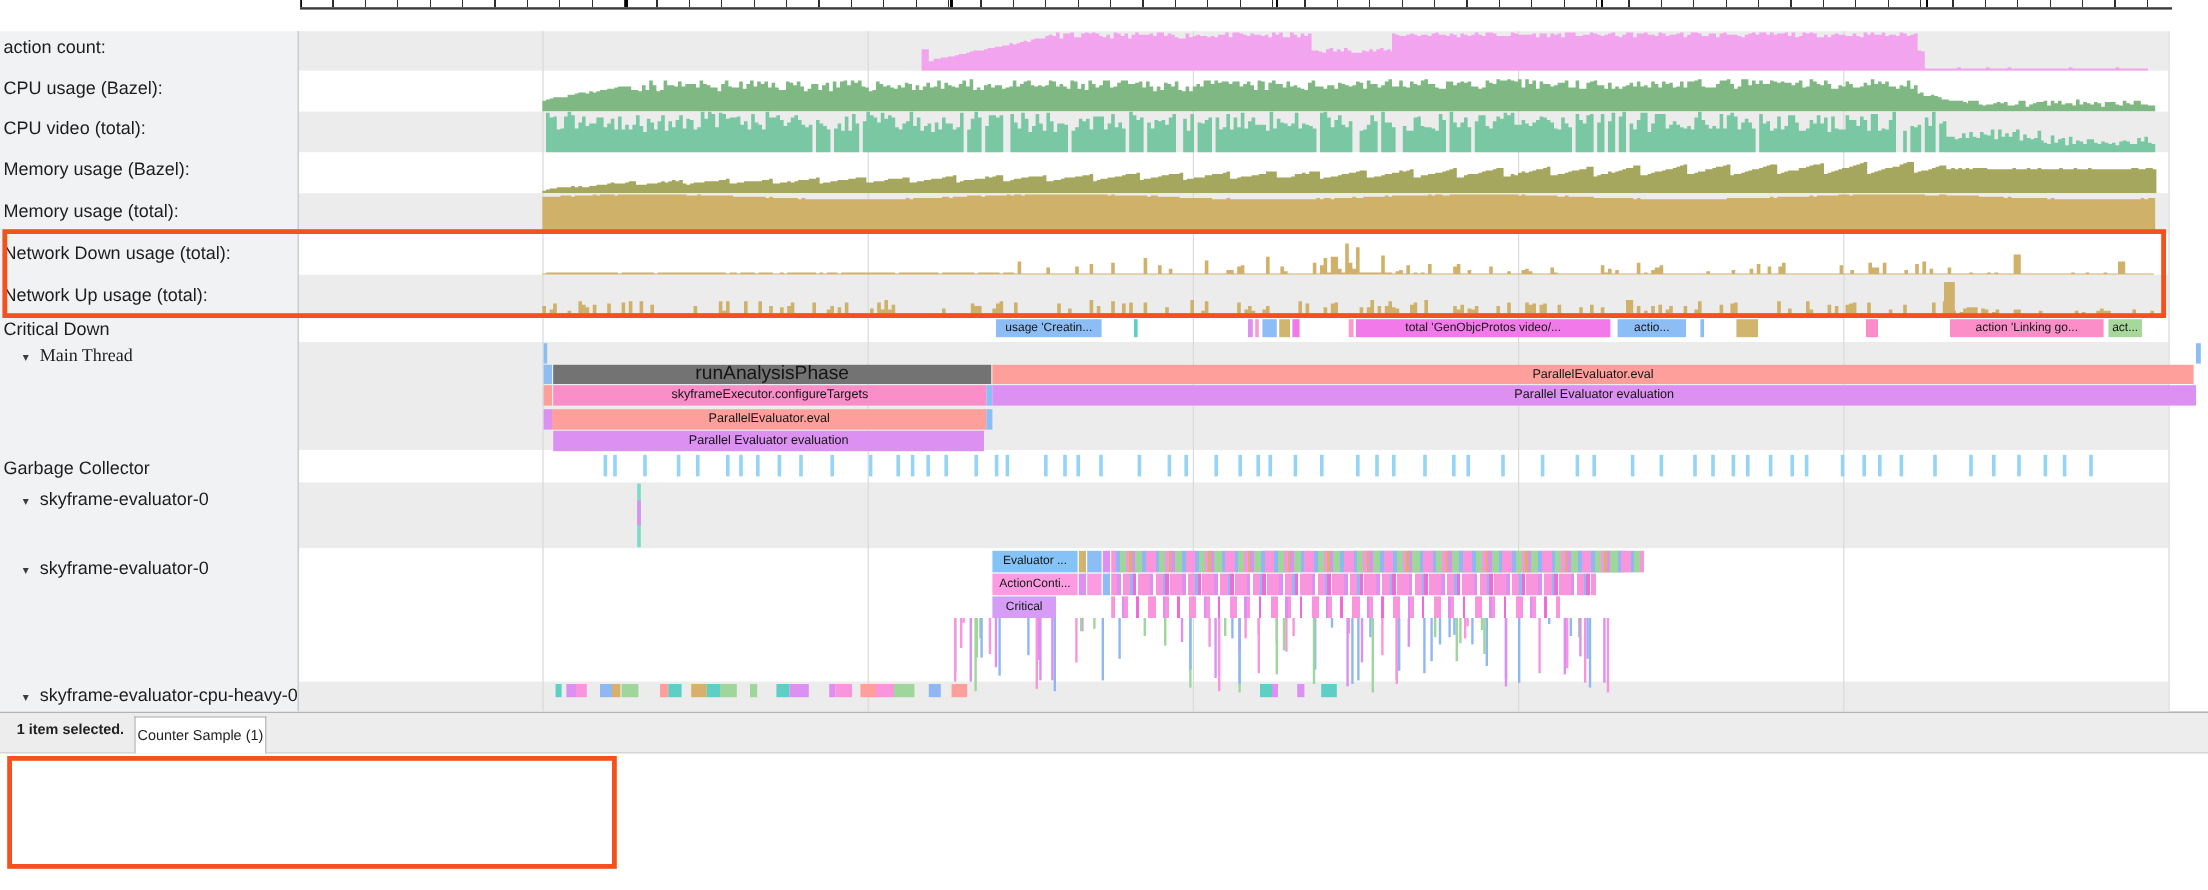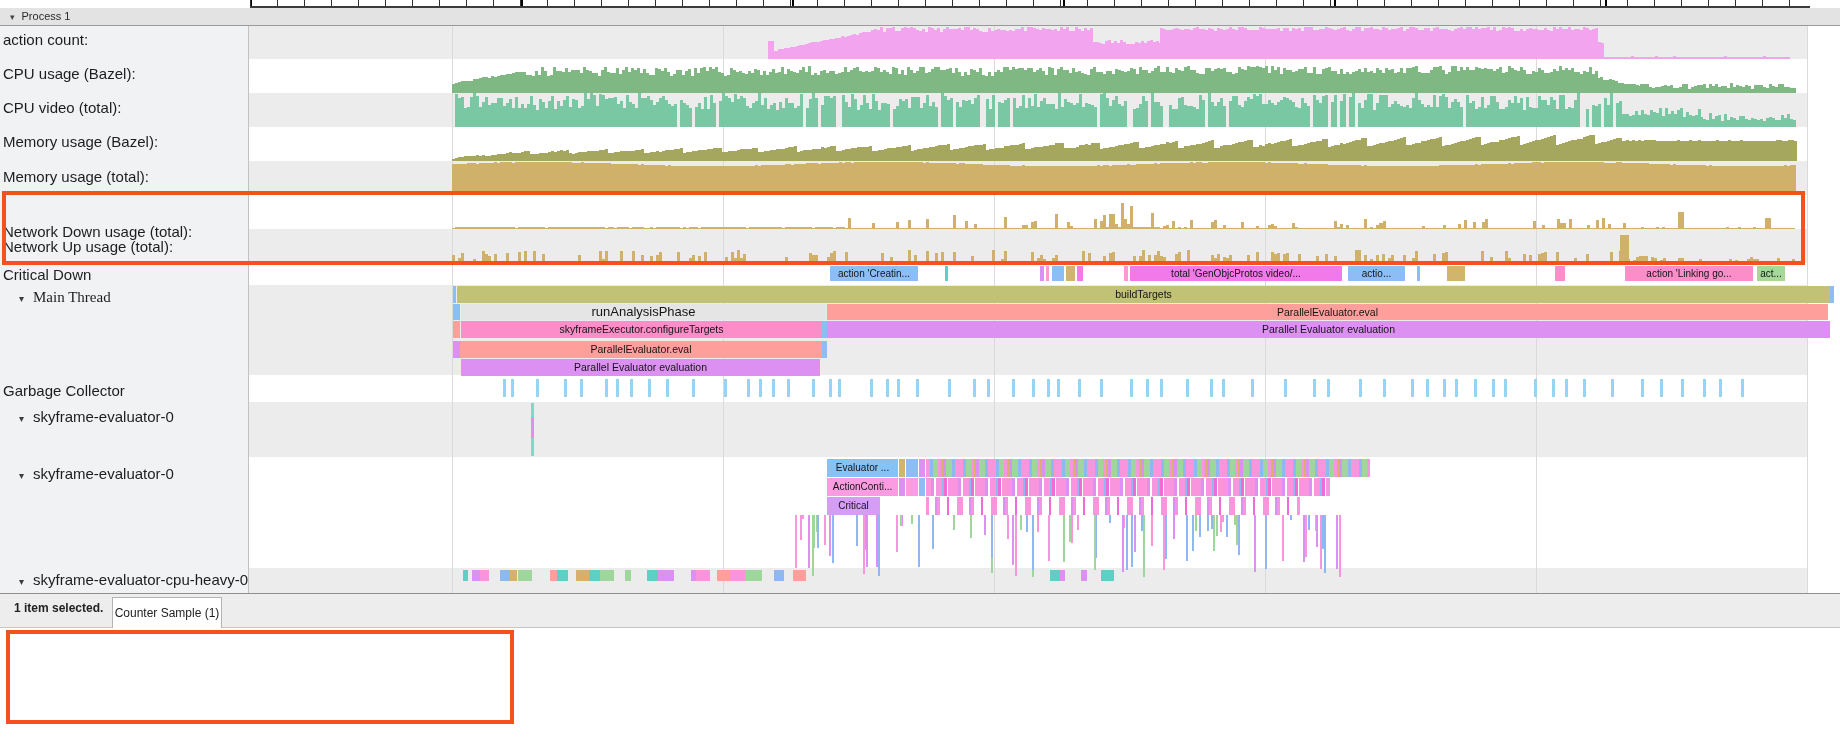--- a/index.html
+++ b/index.html
@@ -47,21 +47,20 @@
   #tab-counter{position:absolute;left:112px;top:597px;width:108px;height:30px;background:#fff;
     border:1px solid #b4b4b4;border-bottom:none;font-size:12px;color:#222;text-align:center;
     line-height:30px;z-index:6;}
   #table-area{position:absolute;left:0;top:628px;width:1840px;height:114px;background:#fff;}
 </style>
 </head>
 <body>
 
 <div id="app">
   <div id="ruler"></div>
-  <div id="proc-header"><span class="tri">▾</span><span>Process 1</span></div>
   <div id="rows">
       <div class="row-bg" style="top: 26px; height: 33px; background: rgb(236, 236, 236);"></div>
       <div class="row-bg" style="top: 59px; height: 34px; background: rgb(255, 255, 255);"></div>
       <div class="row-bg" style="top: 93px; height: 34px; background: rgb(236, 236, 236);"></div>
       <div class="row-bg" style="top: 127px; height: 34px; background: rgb(255, 255, 255);"></div>
       <div class="row-bg" style="top: 161px; height: 34px; background: rgb(236, 236, 236);"></div>
       <div class="row-bg" style="top: 195px; height: 34px; background: rgb(255, 255, 255);"></div>
       <div class="row-bg" style="top: 229px; height: 34px; background: rgb(236, 236, 236);"></div>
       <div class="row-bg" style="top: 263px; height: 22px; background: rgb(255, 255, 255);"></div>
       <div class="row-bg" style="top: 285px; height: 90px; background: rgb(236, 236, 236);"></div>
@@ -84,21 +83,21 @@
   </div>
   <div id="hl-layer">
       <div class="hl" style="left: 2px; top: 191px; width: 1795px; height: 66px; border-color: rgb(245, 81, 29);"></div>
       <div class="hl" style="left: 6px; top: 630px; width: 500px; height: 86px; border-color: rgb(245, 81, 29);"></div>
     </div>
 <div class="track-label" style="top: 31px;"><span>action count:</span></div>
     <div class="track-label" style="top: 65px;"><span>CPU usage (Bazel):</span></div>
     <div class="track-label" style="top: 99px;"><span>CPU video (total):</span></div>
     <div class="track-label" style="top: 133px;"><span>Memory usage (Bazel):</span></div>
     <div class="track-label" style="top: 168px;"><span>Memory usage (total):</span></div>
-    <div class="track-label" style="top: 203px; margin-top: 20px;"><span>Network Down usage (total):</span></div>
+    <div class="track-label" style="top: 203px;"><span>Network Down usage (total):</span></div>
     <div class="track-label" style="top: 238px;"><span>Network Up usage (total):</span></div>
     <div class="track-label" style="top: 266px;"><span>Critical Down</span></div>
     <div class="track-label indent" style="top: 289px; font-family: Liberation Serif, serif;"><span class="tri">▾</span><span>Main Thread</span></div>
     <div class="track-label" style="top: 382px;"><span>Garbage Collector</span></div>
     <div class="track-label indent" style="top: 408px;"><span class="tri">▾</span><span>skyframe-evaluator-0</span></div>
     <div class="track-label indent" style="top: 465px;"><span class="tri">▾</span><span>skyframe-evaluator-0</span></div>
     <div class="track-label indent" style="top: 571px;"><span class="tri">▾</span><span>skyframe-evaluator-cpu-heavy-0</span></div>
     <div class="gridline" style="left: 452px;"></div>
     <div class="gridline" style="left: 723px;"></div>
     <div class="gridline" style="left: 994px;"></div>
@@ -119,40 +118,39 @@
     </svg>
     <svg width="1559" height="34" class="chart" style="left: 248px; top: 161px;">
       <path d="M204 3h3V34h-3ZM207 3h3V34h-3ZM210 3h3V34h-3ZM213 3h3V34h-3ZM216 3h3V34h-3ZM219 2h3V34h-3ZM222 2h3V34h-3ZM225 2h3V34h-3ZM228 3h3V34h-3ZM231 2h3V34h-3ZM234 2h3V34h-3ZM237 2h3V34h-3ZM240 2h3V34h-3ZM243 2h3V34h-3ZM246 1h3V34h-3ZM249 2h3V34h-3ZM252 1h3V34h-3ZM255 1h3V34h-3ZM258 1h3V34h-3ZM261 1h3V34h-3ZM264 2h3V34h-3ZM267 1h3V34h-3ZM270 1h3V34h-3ZM273 1h3V34h-3ZM276 1h3V34h-3ZM279 1h3V34h-3ZM282 1h3V34h-3ZM285 1h3V34h-3ZM288 1h3V34h-3ZM291 1h3V34h-3ZM294 1h3V34h-3ZM297 1h3V34h-3ZM300 1h3V34h-3ZM303 1h3V34h-3ZM306 1h3V34h-3ZM309 1h3V34h-3ZM312 1h3V34h-3ZM315 1h3V34h-3ZM318 1h3V34h-3ZM321 1h3V34h-3ZM324 2h3V34h-3ZM327 2h3V34h-3ZM330 2h3V34h-3ZM333 1h3V34h-3ZM336 2h3V34h-3ZM339 2h3V34h-3ZM342 2h3V34h-3ZM345 2h3V34h-3ZM348 2h3V34h-3ZM351 2h3V34h-3ZM354 2h3V34h-3ZM357 2h3V34h-3ZM360 2h3V34h-3ZM363 3h3V34h-3ZM366 3h3V34h-3ZM369 3h3V34h-3ZM372 3h3V34h-3ZM375 3h3V34h-3ZM378 3h3V34h-3ZM381 3h3V34h-3ZM384 3h3V34h-3ZM387 3h3V34h-3ZM390 4h3V34h-3ZM393 3h3V34h-3ZM396 4h3V34h-3ZM399 4h3V34h-3ZM402 4h3V34h-3ZM405 4h3V34h-3ZM408 4h3V34h-3ZM411 4h3V34h-3ZM414 4h3V34h-3ZM417 5h3V34h-3ZM420 4h3V34h-3ZM423 5h3V34h-3ZM426 5h3V34h-3ZM429 5h3V34h-3ZM432 5h3V34h-3ZM435 5h3V34h-3ZM438 5h3V34h-3ZM441 5h3V34h-3ZM444 5h3V34h-3ZM447 5h3V34h-3ZM450 5h3V34h-3ZM453 5h3V34h-3ZM456 5h3V34h-3ZM459 5h3V34h-3ZM462 5h3V34h-3ZM465 5h3V34h-3ZM468 5h3V34h-3ZM471 5h3V34h-3ZM474 5h3V34h-3ZM477 5h3V34h-3ZM480 5h3V34h-3ZM483 5h3V34h-3ZM486 5h3V34h-3ZM489 5h3V34h-3ZM492 5h3V34h-3ZM495 5h3V34h-3ZM498 5h3V34h-3ZM501 5h3V34h-3ZM504 5h3V34h-3ZM507 4h3V34h-3ZM510 5h3V34h-3ZM513 4h3V34h-3ZM516 4h3V34h-3ZM519 4h3V34h-3ZM522 4h3V34h-3ZM525 4h3V34h-3ZM528 4h3V34h-3ZM531 4h3V34h-3ZM534 4h3V34h-3ZM537 3h3V34h-3ZM540 3h3V34h-3ZM543 4h3V34h-3ZM546 3h3V34h-3ZM549 3h3V34h-3ZM552 3h3V34h-3ZM555 3h3V34h-3ZM558 2h3V34h-3ZM561 2h3V34h-3ZM564 2h3V34h-3ZM567 2h3V34h-3ZM570 3h3V34h-3ZM573 2h3V34h-3ZM576 2h3V34h-3ZM579 2h3V34h-3ZM582 2h3V34h-3ZM585 2h3V34h-3ZM588 2h3V34h-3ZM591 1h3V34h-3ZM594 2h3V34h-3ZM597 1h3V34h-3ZM600 1h3V34h-3ZM603 2h3V34h-3ZM606 1h3V34h-3ZM609 1h3V34h-3ZM612 1h3V34h-3ZM615 1h3V34h-3ZM618 1h3V34h-3ZM621 1h3V34h-3ZM624 1h3V34h-3ZM627 1h3V34h-3ZM630 1h3V34h-3ZM633 1h3V34h-3ZM636 1h3V34h-3ZM639 1h3V34h-3ZM642 1h3V34h-3ZM645 1h3V34h-3ZM648 1h3V34h-3ZM651 1h3V34h-3ZM654 1h3V34h-3ZM657 1h3V34h-3ZM660 1h3V34h-3ZM663 1h3V34h-3ZM666 1h3V34h-3ZM669 1h3V34h-3ZM672 1h3V34h-3ZM675 2h3V34h-3ZM678 1h3V34h-3ZM681 2h3V34h-3ZM684 2h3V34h-3ZM687 2h3V34h-3ZM690 2h3V34h-3ZM693 2h3V34h-3ZM696 2h3V34h-3ZM699 2h3V34h-3ZM702 2h3V34h-3ZM705 2h3V34h-3ZM708 3h3V34h-3ZM711 2h3V34h-3ZM714 2h3V34h-3ZM717 3h3V34h-3ZM720 3h3V34h-3ZM723 3h3V34h-3ZM726 3h3V34h-3ZM729 3h3V34h-3ZM732 3h3V34h-3ZM735 4h3V34h-3ZM738 4h3V34h-3ZM741 4h3V34h-3ZM744 4h3V34h-3ZM747 4h3V34h-3ZM750 4h3V34h-3ZM753 4h3V34h-3ZM756 4h3V34h-3ZM759 4h3V34h-3ZM762 5h3V34h-3ZM765 5h3V34h-3ZM768 5h3V34h-3ZM771 5h3V34h-3ZM774 4h3V34h-3ZM777 5h3V34h-3ZM780 5h3V34h-3ZM783 5h3V34h-3ZM786 5h3V34h-3ZM789 5h3V34h-3ZM792 5h3V34h-3ZM795 5h3V34h-3ZM798 5h3V34h-3ZM801 5h3V34h-3ZM804 5h3V34h-3ZM807 5h3V34h-3ZM810 5h3V34h-3ZM813 5h3V34h-3ZM816 5h3V34h-3ZM819 5h3V34h-3ZM822 5h3V34h-3ZM825 5h3V34h-3ZM828 5h3V34h-3ZM831 5h3V34h-3ZM834 5h3V34h-3ZM837 5h3V34h-3ZM840 5h3V34h-3ZM843 5h3V34h-3ZM846 5h3V34h-3ZM849 4h3V34h-3ZM852 5h3V34h-3ZM855 4h3V34h-3ZM858 4h3V34h-3ZM861 5h3V34h-3ZM864 4h3V34h-3ZM867 4h3V34h-3ZM870 4h3V34h-3ZM873 4h3V34h-3ZM876 4h3V34h-3ZM879 3h3V34h-3ZM882 4h3V34h-3ZM885 4h3V34h-3ZM888 3h3V34h-3ZM891 3h3V34h-3ZM894 3h3V34h-3ZM897 3h3V34h-3ZM900 3h3V34h-3ZM903 3h3V34h-3ZM906 2h3V34h-3ZM909 3h3V34h-3ZM912 2h3V34h-3ZM915 2h3V34h-3ZM918 2h3V34h-3ZM921 2h3V34h-3ZM924 2h3V34h-3ZM927 2h3V34h-3ZM930 2h3V34h-3ZM933 2h3V34h-3ZM936 2h3V34h-3ZM939 2h3V34h-3ZM942 1h3V34h-3ZM945 2h3V34h-3ZM948 1h3V34h-3ZM951 1h3V34h-3ZM954 2h3V34h-3ZM957 2h3V34h-3ZM960 1h3V34h-3ZM963 1h3V34h-3ZM966 1h3V34h-3ZM969 1h3V34h-3ZM972 1h3V34h-3ZM975 1h3V34h-3ZM978 1h3V34h-3ZM981 1h3V34h-3ZM984 1h3V34h-3ZM987 1h3V34h-3ZM990 1h3V34h-3ZM993 1h3V34h-3ZM996 1h3V34h-3ZM999 1h3V34h-3ZM1002 1h3V34h-3ZM1005 1h3V34h-3ZM1008 1h3V34h-3ZM1011 1h3V34h-3ZM1014 1h3V34h-3ZM1017 2h3V34h-3ZM1020 1h3V34h-3ZM1023 2h3V34h-3ZM1026 2h3V34h-3ZM1029 2h3V34h-3ZM1032 2h3V34h-3ZM1035 2h3V34h-3ZM1038 2h3V34h-3ZM1041 2h3V34h-3ZM1044 2h3V34h-3ZM1047 2h3V34h-3ZM1050 3h3V34h-3ZM1053 3h3V34h-3ZM1056 2h3V34h-3ZM1059 3h3V34h-3ZM1062 3h3V34h-3ZM1065 3h3V34h-3ZM1068 3h3V34h-3ZM1071 3h3V34h-3ZM1074 3h3V34h-3ZM1077 3h3V34h-3ZM1080 4h3V34h-3ZM1083 4h3V34h-3ZM1086 4h3V34h-3ZM1089 4h3V34h-3ZM1092 4h3V34h-3ZM1095 4h3V34h-3ZM1098 4h3V34h-3ZM1101 4h3V34h-3ZM1104 4h3V34h-3ZM1107 4h3V34h-3ZM1110 4h3V34h-3ZM1113 5h3V34h-3ZM1116 4h3V34h-3ZM1119 5h3V34h-3ZM1122 5h3V34h-3ZM1125 5h3V34h-3ZM1128 5h3V34h-3ZM1131 5h3V34h-3ZM1134 5h3V34h-3ZM1137 5h3V34h-3ZM1140 5h3V34h-3ZM1143 5h3V34h-3ZM1146 5h3V34h-3ZM1149 5h3V34h-3ZM1152 5h3V34h-3ZM1155 5h3V34h-3ZM1158 5h3V34h-3ZM1161 5h3V34h-3ZM1164 5h3V34h-3ZM1167 5h3V34h-3ZM1170 5h3V34h-3ZM1173 5h3V34h-3ZM1176 5h3V34h-3ZM1179 5h3V34h-3ZM1182 5h3V34h-3ZM1185 5h3V34h-3ZM1188 5h3V34h-3ZM1191 4h3V34h-3ZM1194 4h3V34h-3ZM1197 4h3V34h-3ZM1200 4h3V34h-3ZM1203 4h3V34h-3ZM1206 4h3V34h-3ZM1209 4h3V34h-3ZM1212 4h3V34h-3ZM1215 4h3V34h-3ZM1218 4h3V34h-3ZM1221 4h3V34h-3ZM1224 4h3V34h-3ZM1227 3h3V34h-3ZM1230 4h3V34h-3ZM1233 3h3V34h-3ZM1236 3h3V34h-3ZM1239 3h3V34h-3ZM1242 3h3V34h-3ZM1245 3h3V34h-3ZM1248 3h3V34h-3ZM1251 3h3V34h-3ZM1254 3h3V34h-3ZM1257 3h3V34h-3ZM1260 2h3V34h-3ZM1263 3h3V34h-3ZM1266 2h3V34h-3ZM1269 2h3V34h-3ZM1272 2h3V34h-3ZM1275 2h3V34h-3ZM1278 2h3V34h-3ZM1281 2h3V34h-3ZM1284 1h3V34h-3ZM1287 1h3V34h-3ZM1290 1h3V34h-3ZM1293 2h3V34h-3ZM1296 1h3V34h-3ZM1299 1h3V34h-3ZM1302 1h3V34h-3ZM1305 1h3V34h-3ZM1308 1h3V34h-3ZM1311 1h3V34h-3ZM1314 1h3V34h-3ZM1317 1h3V34h-3ZM1320 1h3V34h-3ZM1323 1h3V34h-3ZM1326 1h3V34h-3ZM1329 1h3V34h-3ZM1332 1h3V34h-3ZM1335 1h3V34h-3ZM1338 1h3V34h-3ZM1341 1h3V34h-3ZM1344 1h3V34h-3ZM1347 1h3V34h-3ZM1350 1h3V34h-3ZM1353 1h3V34h-3ZM1356 2h3V34h-3ZM1359 2h3V34h-3ZM1362 2h3V34h-3ZM1365 2h3V34h-3ZM1368 1h3V34h-3ZM1371 1h3V34h-3ZM1374 2h3V34h-3ZM1377 2h3V34h-3ZM1380 2h3V34h-3ZM1383 2h3V34h-3ZM1386 2h3V34h-3ZM1389 2h3V34h-3ZM1392 2h3V34h-3ZM1395 2h3V34h-3ZM1398 2h3V34h-3ZM1401 3h3V34h-3ZM1404 3h3V34h-3ZM1407 3h3V34h-3ZM1410 3h3V34h-3ZM1413 3h3V34h-3ZM1416 3h3V34h-3ZM1419 3h3V34h-3ZM1422 4h3V34h-3ZM1425 3h3V34h-3ZM1428 4h3V34h-3ZM1431 4h3V34h-3ZM1434 4h3V34h-3ZM1437 4h3V34h-3ZM1440 4h3V34h-3ZM1443 4h3V34h-3ZM1446 4h3V34h-3ZM1449 4h3V34h-3ZM1452 4h3V34h-3ZM1455 4h3V34h-3ZM1458 5h3V34h-3ZM1461 4h3V34h-3ZM1464 5h3V34h-3ZM1467 5h3V34h-3ZM1470 5h3V34h-3ZM1473 5h3V34h-3ZM1476 5h3V34h-3ZM1479 5h3V34h-3ZM1482 5h3V34h-3ZM1485 5h3V34h-3ZM1488 5h3V34h-3ZM1491 5h3V34h-3ZM1494 5h3V34h-3ZM1497 5h3V34h-3ZM1500 5h3V34h-3ZM1503 5h3V34h-3ZM1506 5h3V34h-3ZM1509 5h3V34h-3ZM1512 5h3V34h-3ZM1515 5h3V34h-3ZM1518 5h3V34h-3ZM1521 5h3V34h-3ZM1524 5h3V34h-3ZM1527 5h3V34h-3ZM1530 5h3V34h-3ZM1533 5h3V34h-3ZM1536 4h3V34h-3ZM1539 5h3V34h-3ZM1542 4h3V34h-3ZM1545 4h3V34h-3Z" fill="#cfb169"></path>
     </svg>
     <svg width="1559" height="34" class="chart" style="left: 248px; top: 195px;">
       <path d="M204 33h3V34h-3ZM207 32h3V34h-3ZM210 32h3V34h-3ZM213 32h3V34h-3ZM216 32h3V34h-3ZM219 32h3V34h-3ZM222 32h3V34h-3ZM225 32h3V34h-3ZM228 32h3V34h-3ZM231 32h3V34h-3ZM234 32h3V34h-3ZM237 32h3V34h-3ZM240 32h3V34h-3ZM243 32h3V34h-3ZM246 32h3V34h-3ZM249 32h3V34h-3ZM252 32h3V34h-3ZM255 32h3V34h-3ZM258 32h3V34h-3ZM261 32h3V34h-3ZM264 32h3V34h-3ZM267 33h3V34h-3ZM270 32h3V34h-3ZM273 32h3V34h-3ZM276 32h3V34h-3ZM279 32h3V34h-3ZM282 32h3V34h-3ZM285 32h3V34h-3ZM288 32h3V34h-3ZM291 32h3V34h-3ZM294 32h3V34h-3ZM297 33h3V34h-3ZM300 32h3V34h-3ZM303 32h3V34h-3ZM306 32h3V34h-3ZM309 32h3V34h-3ZM312 32h3V34h-3ZM315 32h3V34h-3ZM318 32h3V34h-3ZM321 32h3V34h-3ZM324 32h3V34h-3ZM327 32h3V34h-3ZM330 32h3V34h-3ZM333 32h3V34h-3ZM336 32h3V34h-3ZM339 32h3V34h-3ZM342 32h3V34h-3ZM345 32h3V34h-3ZM348 32h3V34h-3ZM351 32h3V34h-3ZM354 32h3V34h-3ZM357 33h3V34h-3ZM360 32h3V34h-3ZM363 32h3V34h-3ZM366 33h3V34h-3ZM369 32h3V34h-3ZM372 32h3V34h-3ZM375 32h3V34h-3ZM378 32h3V34h-3ZM381 33h3V34h-3ZM384 32h3V34h-3ZM387 32h3V34h-3ZM390 32h3V34h-3ZM393 32h3V34h-3ZM396 33h3V34h-3ZM399 33h3V34h-3ZM402 32h3V34h-3ZM405 33h3V34h-3ZM408 32h3V34h-3ZM411 32h3V34h-3ZM414 32h3V34h-3ZM417 32h3V34h-3ZM420 32h3V34h-3ZM423 32h3V34h-3ZM426 32h3V34h-3ZM429 32h3V34h-3ZM432 33h3V34h-3ZM435 32h3V34h-3ZM438 33h3V34h-3ZM441 32h3V34h-3ZM444 32h3V34h-3ZM447 32h3V34h-3ZM450 33h3V34h-3ZM453 32h3V34h-3ZM456 32h3V34h-3ZM459 32h3V34h-3ZM462 32h3V34h-3ZM465 32h3V34h-3ZM468 32h3V34h-3ZM471 32h3V34h-3ZM474 32h3V34h-3ZM477 32h3V34h-3ZM480 32h3V34h-3ZM483 32h3V34h-3ZM486 32h3V34h-3ZM489 32h3V34h-3ZM492 32h3V34h-3ZM495 32h3V34h-3ZM498 33h3V34h-3ZM501 32h3V34h-3ZM504 32h3V34h-3ZM507 32h3V34h-3ZM510 32h3V34h-3ZM513 32h3V34h-3ZM516 32h3V34h-3ZM519 32h3V34h-3ZM522 32h3V34h-3ZM525 32h3V34h-3ZM528 32h3V34h-3ZM531 32h3V34h-3ZM534 33h3V34h-3ZM537 32h3V34h-3ZM540 32h3V34h-3ZM543 32h3V34h-3ZM546 32h3V34h-3ZM549 32h3V34h-3ZM552 32h3V34h-3ZM555 32h3V34h-3ZM558 32h3V34h-3ZM561 32h3V34h-3ZM564 33h3V34h-3ZM567 32h3V34h-3ZM570 32h3V34h-3ZM573 32h3V34h-3ZM576 32h3V34h-3ZM579 32h3V34h-3ZM582 32h3V34h-3ZM585 33h3V34h-3ZM588 32h3V34h-3ZM591 32h3V34h-3ZM594 32h3V34h-3ZM597 33h3V34h-3ZM600 23h3V34h-3ZM603 33h3V34h-3ZM606 33h3V34h-3ZM609 33h3V34h-3ZM612 33h3V34h-3ZM615 33h3V34h-3ZM618 33h3V34h-3ZM621 33h3V34h-3ZM624 28h3V34h-3ZM627 33h3V34h-3ZM630 33h3V34h-3ZM633 33h3V34h-3ZM636 33h3V34h-3ZM639 33h3V34h-3ZM642 33h3V34h-3ZM645 33h3V34h-3ZM648 27h3V34h-3ZM651 33h3V34h-3ZM654 33h3V34h-3ZM657 33h3V34h-3ZM660 25h3V34h-3ZM663 33h3V34h-3ZM666 33h3V34h-3ZM669 33h3V34h-3ZM672 33h3V34h-3ZM675 33h3V34h-3ZM678 24h3V34h-3ZM681 33h3V34h-3ZM684 33h3V34h-3ZM687 33h3V34h-3ZM690 33h3V34h-3ZM693 33h3V34h-3ZM696 33h3V34h-3ZM699 33h3V34h-3ZM702 33h3V34h-3ZM705 20h3V34h-3ZM708 33h3V34h-3ZM711 33h3V34h-3ZM714 33h3V34h-3ZM717 26h3V34h-3ZM720 33h3V34h-3ZM723 33h3V34h-3ZM726 29h3V34h-3ZM729 33h3V34h-3ZM732 33h3V34h-3ZM735 33h3V34h-3ZM738 33h3V34h-3ZM741 33h3V34h-3ZM744 33h3V34h-3ZM747 33h3V34h-3ZM750 33h3V34h-3ZM753 33h3V34h-3ZM756 22h3V34h-3ZM759 33h3V34h-3ZM762 33h3V34h-3ZM765 33h3V34h-3ZM768 33h3V34h-3ZM771 33h3V34h-3ZM774 30h3V34h-3ZM777 30h3V34h-3ZM780 33h3V34h-3ZM783 27h3V34h-3ZM786 26h3V34h-3ZM789 33h3V34h-3ZM792 33h3V34h-3ZM795 33h3V34h-3ZM798 33h3V34h-3ZM801 33h3V34h-3ZM804 33h3V34h-3ZM807 19h3V34h-3ZM810 33h3V34h-3ZM813 33h3V34h-3ZM816 33h3V34h-3ZM819 27h3V34h-3ZM822 31h3V34h-3ZM825 33h3V34h-3ZM828 33h3V34h-3ZM831 33h3V34h-3ZM834 33h3V34h-3ZM837 33h3V34h-3ZM840 33h3V34h-3ZM843 33h3V34h-3ZM846 24h3V34h-3ZM849 33h3V34h-3ZM852 26h3V34h-3ZM855 20h3V34h-3ZM858 32h3V34h-3ZM861 19h3V34h-3ZM864 19h3V34h-3ZM867 29h3V34h-3ZM870 32h3V34h-3ZM873 8h3V34h-3ZM876 24h3V34h-3ZM879 29h3V34h-3ZM882 11h3V34h-3ZM885 32h3V34h-3ZM888 32h3V34h-3ZM891 32h3V34h-3ZM894 32h3V34h-3ZM897 32h3V34h-3ZM900 32h3V34h-3ZM903 18h3V34h-3ZM906 32h3V34h-3ZM909 32h3V34h-3ZM912 33h3V34h-3ZM915 31h3V34h-3ZM918 30h3V34h-3ZM921 33h3V34h-3ZM924 26h3V34h-3ZM927 33h3V34h-3ZM930 32h3V34h-3ZM933 33h3V34h-3ZM936 32h3V34h-3ZM939 33h3V34h-3ZM942 25h3V34h-3ZM945 33h3V34h-3ZM948 33h3V34h-3ZM951 33h3V34h-3ZM954 33h3V34h-3ZM957 33h3V34h-3ZM960 33h3V34h-3ZM963 27h3V34h-3ZM966 25h3V34h-3ZM969 33h3V34h-3ZM972 33h3V34h-3ZM975 30h3V34h-3ZM978 33h3V34h-3ZM981 33h3V34h-3ZM984 33h3V34h-3ZM987 33h3V34h-3ZM990 33h3V34h-3ZM993 27h3V34h-3ZM996 33h3V34h-3ZM999 33h3V34h-3ZM1002 33h3V34h-3ZM1005 33h3V34h-3ZM1008 31h3V34h-3ZM1011 33h3V34h-3ZM1014 33h3V34h-3ZM1017 33h3V34h-3ZM1020 30h3V34h-3ZM1023 29h3V34h-3ZM1026 31h3V34h-3ZM1029 33h3V34h-3ZM1032 33h3V34h-3ZM1035 33h3V34h-3ZM1038 33h3V34h-3ZM1041 33h3V34h-3ZM1044 28h3V34h-3ZM1047 32h3V34h-3ZM1050 33h3V34h-3ZM1053 33h3V34h-3ZM1056 33h3V34h-3ZM1059 33h3V34h-3ZM1062 33h3V34h-3ZM1065 33h3V34h-3ZM1068 33h3V34h-3ZM1071 33h3V34h-3ZM1074 33h3V34h-3ZM1077 33h3V34h-3ZM1080 33h3V34h-3ZM1083 33h3V34h-3ZM1086 26h3V34h-3ZM1089 32h3V34h-3ZM1092 29h3V34h-3ZM1095 33h3V34h-3ZM1098 30h3V34h-3ZM1101 33h3V34h-3ZM1104 33h3V34h-3ZM1107 33h3V34h-3ZM1110 33h3V34h-3ZM1113 33h3V34h-3ZM1116 24h3V34h-3ZM1119 33h3V34h-3ZM1122 32h3V34h-3ZM1125 33h3V34h-3ZM1128 30h3V34h-3ZM1131 28h3V34h-3ZM1132 28h3V34h-3ZM1135 26h3V34h-3ZM1138 33h3V34h-3ZM1141 33h3V34h-3ZM1144 33h3V34h-3ZM1147 33h3V34h-3ZM1150 33h3V34h-3ZM1153 33h3V34h-3ZM1156 33h3V34h-3ZM1159 33h3V34h-3ZM1162 33h3V34h-3ZM1165 33h3V34h-3ZM1168 33h3V34h-3ZM1171 33h3V34h-3ZM1174 31h3V34h-3ZM1177 33h3V34h-3ZM1180 33h3V34h-3ZM1183 33h3V34h-3ZM1186 33h3V34h-3ZM1189 33h3V34h-3ZM1192 33h3V34h-3ZM1195 30h3V34h-3ZM1198 33h3V34h-3ZM1201 33h3V34h-3ZM1204 33h3V34h-3ZM1207 33h3V34h-3ZM1210 29h3V34h-3ZM1213 33h3V34h-3ZM1216 25h3V34h-3ZM1219 33h3V34h-3ZM1222 33h3V34h-3ZM1225 27h3V34h-3ZM1228 33h3V34h-3ZM1231 33h3V34h-3ZM1234 27h3V34h-3ZM1237 24h3V34h-3ZM1240 33h3V34h-3ZM1243 33h3V34h-3ZM1246 33h3V34h-3ZM1249 33h3V34h-3ZM1252 33h3V34h-3ZM1255 33h3V34h-3ZM1258 33h3V34h-3ZM1261 33h3V34h-3ZM1264 33h3V34h-3ZM1267 33h3V34h-3ZM1270 33h3V34h-3ZM1273 33h3V34h-3ZM1276 33h3V34h-3ZM1279 33h3V34h-3ZM1282 33h3V34h-3ZM1285 26h3V34h-3ZM1288 33h3V34h-3ZM1291 33h3V34h-3ZM1294 30h3V34h-3ZM1297 33h3V34h-3ZM1300 33h3V34h-3ZM1303 33h3V34h-3ZM1306 33h3V34h-3ZM1309 24h3V34h-3ZM1312 28h3V34h-3ZM1315 28h3V34h-3ZM1318 33h3V34h-3ZM1321 24h3V34h-3ZM1324 33h3V34h-3ZM1327 33h3V34h-3ZM1330 33h3V34h-3ZM1333 33h3V34h-3ZM1336 33h3V34h-3ZM1339 30h3V34h-3ZM1342 33h3V34h-3ZM1345 33h3V34h-3ZM1348 25h3V34h-3ZM1351 33h3V34h-3ZM1354 23h3V34h-3ZM1357 33h3V34h-3ZM1360 29h3V34h-3ZM1363 33h3V34h-3ZM1366 33h3V34h-3ZM1369 33h3V34h-3ZM1372 33h3V34h-3ZM1375 28h3V34h-3ZM1378 33h3V34h-3ZM1381 33h3V34h-3ZM1384 33h3V34h-3ZM1387 33h3V34h-3ZM1390 33h3V34h-3ZM1393 32h3V34h-3ZM1396 33h3V34h-3ZM1399 33h3V34h-3ZM1402 33h3V34h-3ZM1405 33h3V34h-3ZM1408 32h3V34h-3ZM1411 33h3V34h-3ZM1414 32h3V34h-3ZM1417 33h3V34h-3ZM1420 33h3V34h-3ZM1423 33h3V34h-3ZM1426 33h3V34h-3ZM1429 33h3V34h-3ZM1430 17h3V34h-3ZM1433 17h3V34h-3ZM1436 33h3V34h-3ZM1439 33h3V34h-3ZM1442 33h3V34h-3ZM1445 33h3V34h-3ZM1448 33h3V34h-3ZM1451 33h3V34h-3ZM1454 33h3V34h-3ZM1457 33h3V34h-3ZM1460 33h3V34h-3ZM1463 33h3V34h-3ZM1466 33h3V34h-3ZM1469 33h3V34h-3ZM1472 33h3V34h-3ZM1475 33h3V34h-3ZM1478 32h3V34h-3ZM1481 33h3V34h-3ZM1484 33h3V34h-3ZM1487 33h3V34h-3ZM1490 32h3V34h-3ZM1493 33h3V34h-3ZM1496 33h3V34h-3ZM1499 33h3V34h-3ZM1502 33h3V34h-3ZM1505 32h3V34h-3ZM1508 33h3V34h-3ZM1511 33h3V34h-3ZM1514 33h3V34h-3ZM1517 23h3V34h-3ZM1520 23h3V34h-3ZM1523 33h3V34h-3ZM1526 33h3V34h-3ZM1529 33h3V34h-3ZM1532 33h3V34h-3ZM1535 33h3V34h-3ZM1538 33h3V34h-3ZM1541 33h3V34h-3ZM1544 33h3V34h-3Z" fill="#cfb169"></path>
     </svg>
     <svg width="1559" height="34" class="chart" style="left: 248px; top: 229px;">
       <path d="M204 26h3V34h-3ZM207 32h3V34h-3ZM210 29h3V34h-3ZM213 24h3V34h-3ZM216 32h3V34h-3ZM219 32h3V34h-3ZM222 32h3V34h-3ZM225 30h3V34h-3ZM228 32h3V34h-3ZM231 32h3V34h-3ZM234 22h3V34h-3ZM237 25h3V34h-3ZM240 27h3V34h-3ZM243 32h3V34h-3ZM246 25h3V34h-3ZM249 32h3V34h-3ZM252 32h3V34h-3ZM255 32h3V34h-3ZM258 24h3V34h-3ZM261 32h3V34h-3ZM264 32h3V34h-3ZM267 32h3V34h-3ZM270 23h3V34h-3ZM273 32h3V34h-3ZM276 22h3V34h-3ZM279 32h3V34h-3ZM282 32h3V34h-3ZM285 22h3V34h-3ZM288 32h3V34h-3ZM291 32h3V34h-3ZM294 25h3V34h-3ZM297 32h3V34h-3ZM300 32h3V34h-3ZM303 32h3V34h-3ZM306 32h3V34h-3ZM309 32h3V34h-3ZM312 32h3V34h-3ZM315 32h3V34h-3ZM318 32h3V34h-3ZM321 32h3V34h-3ZM324 32h3V34h-3ZM327 32h3V34h-3ZM330 26h3V34h-3ZM333 32h3V34h-3ZM336 32h3V34h-3ZM339 32h3V34h-3ZM342 32h3V34h-3ZM345 32h3V34h-3ZM348 32h3V34h-3ZM351 22h3V34h-3ZM354 30h3V34h-3ZM357 22h3V34h-3ZM360 32h3V34h-3ZM363 32h3V34h-3ZM366 32h3V34h-3ZM369 32h3V34h-3ZM372 22h3V34h-3ZM375 32h3V34h-3ZM378 32h3V34h-3ZM381 32h3V34h-3ZM384 22h3V34h-3ZM387 32h3V34h-3ZM390 32h3V34h-3ZM393 26h3V34h-3ZM396 32h3V34h-3ZM399 32h3V34h-3ZM402 27h3V34h-3ZM405 32h3V34h-3ZM408 26h3V34h-3ZM411 23h3V34h-3ZM414 32h3V34h-3ZM417 32h3V34h-3ZM420 32h3V34h-3ZM423 32h3V34h-3ZM426 32h3V34h-3ZM429 23h3V34h-3ZM432 32h3V34h-3ZM435 32h3V34h-3ZM438 32h3V34h-3ZM441 29h3V34h-3ZM444 26h3V34h-3ZM447 32h3V34h-3ZM450 27h3V34h-3ZM453 32h3V34h-3ZM456 23h3V34h-3ZM459 32h3V34h-3ZM462 32h3V34h-3ZM465 32h3V34h-3ZM468 32h3V34h-3ZM471 32h3V34h-3ZM474 32h3V34h-3ZM477 28h3V34h-3ZM480 32h3V34h-3ZM483 23h3V34h-3ZM486 29h3V34h-3ZM489 21h3V34h-3ZM492 29h3V34h-3ZM495 25h3V34h-3ZM498 32h3V34h-3ZM501 32h3V34h-3ZM504 32h3V34h-3ZM507 32h3V34h-3ZM510 32h3V34h-3ZM513 32h3V34h-3ZM516 32h3V34h-3ZM519 32h3V34h-3ZM522 32h3V34h-3ZM525 32h3V34h-3ZM528 32h3V34h-3ZM531 32h3V34h-3ZM534 32h3V34h-3ZM537 28h3V34h-3ZM540 32h3V34h-3ZM543 32h3V34h-3ZM546 32h3V34h-3ZM549 32h3V34h-3ZM552 32h3V34h-3ZM555 32h3V34h-3ZM558 32h3V34h-3ZM561 24h3V34h-3ZM564 26h3V34h-3ZM567 26h3V34h-3ZM570 32h3V34h-3ZM573 32h3V34h-3ZM576 32h3V34h-3ZM579 28h3V34h-3ZM582 24h3V34h-3ZM585 22h3V34h-3ZM588 32h3V34h-3ZM591 32h3V34h-3ZM594 32h3V34h-3ZM597 23h3V34h-3ZM600 32h3V34h-3ZM603 32h3V34h-3ZM606 32h3V34h-3ZM609 32h3V34h-3ZM612 32h3V34h-3ZM615 32h3V34h-3ZM618 32h3V34h-3ZM621 32h3V34h-3ZM624 32h3V34h-3ZM627 32h3V34h-3ZM630 32h3V34h-3ZM633 24h3V34h-3ZM636 32h3V34h-3ZM639 32h3V34h-3ZM642 28h3V34h-3ZM645 32h3V34h-3ZM648 32h3V34h-3ZM651 32h3V34h-3ZM654 32h3V34h-3ZM657 32h3V34h-3ZM660 21h3V34h-3ZM663 32h3V34h-3ZM666 26h3V34h-3ZM669 32h3V34h-3ZM672 32h3V34h-3ZM675 32h3V34h-3ZM678 22h3V34h-3ZM681 32h3V34h-3ZM684 32h3V34h-3ZM687 24h3V34h-3ZM690 32h3V34h-3ZM693 23h3V34h-3ZM696 32h3V34h-3ZM699 32h3V34h-3ZM702 32h3V34h-3ZM705 23h3V34h-3ZM708 32h3V34h-3ZM711 32h3V34h-3ZM714 32h3V34h-3ZM717 32h3V34h-3ZM720 32h3V34h-3ZM723 27h3V34h-3ZM726 32h3V34h-3ZM729 32h3V34h-3ZM732 32h3V34h-3ZM735 32h3V34h-3ZM738 32h3V34h-3ZM741 32h3V34h-3ZM744 21h3V34h-3ZM747 32h3V34h-3ZM750 32h3V34h-3ZM753 30h3V34h-3ZM756 22h3V34h-3ZM759 32h3V34h-3ZM762 32h3V34h-3ZM765 32h3V34h-3ZM768 32h3V34h-3ZM771 32h3V34h-3ZM774 32h3V34h-3ZM777 32h3V34h-3ZM780 32h3V34h-3ZM783 23h3V34h-3ZM786 32h3V34h-3ZM789 29h3V34h-3ZM792 26h3V34h-3ZM795 30h3V34h-3ZM798 32h3V34h-3ZM801 32h3V34h-3ZM804 29h3V34h-3ZM807 26h3V34h-3ZM810 32h3V34h-3ZM813 32h3V34h-3ZM816 32h3V34h-3ZM819 32h3V34h-3ZM822 32h3V34h-3ZM825 32h3V34h-3ZM828 32h3V34h-3ZM831 32h3V34h-3ZM834 22h3V34h-3ZM837 32h3V34h-3ZM840 24h3V34h-3ZM843 32h3V34h-3ZM846 32h3V34h-3ZM849 32h3V34h-3ZM852 32h3V34h-3ZM855 27h3V34h-3ZM858 32h3V34h-3ZM861 24h3V34h-3ZM864 23h3V34h-3ZM867 32h3V34h-3ZM870 32h3V34h-3ZM873 32h3V34h-3ZM876 32h3V34h-3ZM879 32h3V34h-3ZM882 32h3V34h-3ZM885 27h3V34h-3ZM888 32h3V34h-3ZM891 27h3V34h-3ZM894 21h3V34h-3ZM897 32h3V34h-3ZM900 26h3V34h-3ZM903 32h3V34h-3ZM906 26h3V34h-3ZM909 22h3V34h-3ZM912 27h3V34h-3ZM915 28h3V34h-3ZM918 32h3V34h-3ZM921 32h3V34h-3ZM924 32h3V34h-3ZM927 25h3V34h-3ZM930 23h3V34h-3ZM933 32h3V34h-3ZM936 32h3V34h-3ZM939 21h3V34h-3ZM942 32h3V34h-3ZM945 32h3V34h-3ZM948 32h3V34h-3ZM951 32h3V34h-3ZM954 32h3V34h-3ZM957 32h3V34h-3ZM960 32h3V34h-3ZM963 26h3V34h-3ZM966 29h3V34h-3ZM969 25h3V34h-3ZM972 32h3V34h-3ZM975 28h3V34h-3ZM978 29h3V34h-3ZM981 26h3V34h-3ZM984 32h3V34h-3ZM987 32h3V34h-3ZM990 32h3V34h-3ZM993 32h3V34h-3ZM996 32h3V34h-3ZM999 26h3V34h-3ZM1002 32h3V34h-3ZM1005 32h3V34h-3ZM1008 23h3V34h-3ZM1011 32h3V34h-3ZM1014 32h3V34h-3ZM1017 32h3V34h-3ZM1020 32h3V34h-3ZM1023 23h3V34h-3ZM1026 25h3V34h-3ZM1029 24h3V34h-3ZM1032 32h3V34h-3ZM1035 25h3V34h-3ZM1038 24h3V34h-3ZM1041 32h3V34h-3ZM1044 32h3V34h-3ZM1047 32h3V34h-3ZM1050 25h3V34h-3ZM1053 32h3V34h-3ZM1056 32h3V34h-3ZM1059 32h3V34h-3ZM1062 32h3V34h-3ZM1065 32h3V34h-3ZM1068 27h3V34h-3ZM1071 32h3V34h-3ZM1074 32h3V34h-3ZM1077 25h3V34h-3ZM1080 32h3V34h-3ZM1083 32h3V34h-3ZM1086 27h3V34h-3ZM1089 32h3V34h-3ZM1092 32h3V34h-3ZM1095 32h3V34h-3ZM1098 32h3V34h-3ZM1101 32h3V34h-3ZM1104 32h3V34h-3ZM1107 21h3V34h-3ZM1110 21h3V34h-3ZM1113 32h3V34h-3ZM1116 26h3V34h-3ZM1119 32h3V34h-3ZM1122 30h3V34h-3ZM1125 32h3V34h-3ZM1128 26h3V34h-3ZM1131 32h3V34h-3ZM1134 25h3V34h-3ZM1137 32h3V34h-3ZM1140 29h3V34h-3ZM1143 26h3V34h-3ZM1146 32h3V34h-3ZM1149 32h3V34h-3ZM1152 32h3V34h-3ZM1155 26h3V34h-3ZM1158 32h3V34h-3ZM1161 32h3V34h-3ZM1164 29h3V34h-3ZM1167 22h3V34h-3ZM1170 32h3V34h-3ZM1173 32h3V34h-3ZM1176 32h3V34h-3ZM1179 32h3V34h-3ZM1182 32h3V34h-3ZM1185 25h3V34h-3ZM1188 32h3V34h-3ZM1191 32h3V34h-3ZM1194 24h3V34h-3ZM1197 23h3V34h-3ZM1200 32h3V34h-3ZM1203 32h3V34h-3ZM1206 32h3V34h-3ZM1209 32h3V34h-3ZM1212 32h3V34h-3ZM1215 32h3V34h-3ZM1218 32h3V34h-3ZM1221 32h3V34h-3ZM1224 32h3V34h-3ZM1227 32h3V34h-3ZM1230 32h3V34h-3ZM1233 22h3V34h-3ZM1236 32h3V34h-3ZM1239 32h3V34h-3ZM1242 28h3V34h-3ZM1245 32h3V34h-3ZM1248 32h3V34h-3ZM1251 32h3V34h-3ZM1254 32h3V34h-3ZM1257 22h3V34h-3ZM1260 29h3V34h-3ZM1263 32h3V34h-3ZM1266 32h3V34h-3ZM1269 32h3V34h-3ZM1272 32h3V34h-3ZM1275 25h3V34h-3ZM1278 32h3V34h-3ZM1281 26h3V34h-3ZM1284 32h3V34h-3ZM1287 32h3V34h-3ZM1290 25h3V34h-3ZM1293 24h3V34h-3ZM1296 23h3V34h-3ZM1299 32h3V34h-3ZM1302 32h3V34h-3ZM1305 32h3V34h-3ZM1308 23h3V34h-3ZM1311 32h3V34h-3ZM1314 32h3V34h-3ZM1317 32h3V34h-3ZM1320 32h3V34h-3ZM1323 32h3V34h-3ZM1326 29h3V34h-3ZM1329 32h3V34h-3ZM1332 32h3V34h-3ZM1335 32h3V34h-3ZM1338 25h3V34h-3ZM1341 32h3V34h-3ZM1344 32h3V34h-3ZM1347 32h3V34h-3ZM1350 32h3V34h-3ZM1353 32h3V34h-3ZM1356 32h3V34h-3ZM1359 32h3V34h-3ZM1362 23h3V34h-3ZM1365 32h3V34h-3ZM1368 32h3V34h-3ZM1371 22h3V34h-3ZM1372 6h3V34h-3ZM1375 6h3V34h-3ZM1378 6h3V34h-3ZM1379 30h3V34h-3ZM1382 33h3V34h-3ZM1385 31h3V34h-3ZM1388 28h3V34h-3ZM1391 27h3V34h-3ZM1394 27h3V34h-3ZM1397 27h3V34h-3ZM1400 33h3V34h-3ZM1403 28h3V34h-3ZM1406 29h3V34h-3ZM1409 33h3V34h-3ZM1412 31h3V34h-3ZM1415 29h3V34h-3ZM1418 33h3V34h-3ZM1421 33h3V34h-3ZM1424 33h3V34h-3ZM1427 33h3V34h-3ZM1430 29h3V34h-3ZM1433 29h3V34h-3ZM1436 33h3V34h-3ZM1439 33h3V34h-3ZM1442 33h3V34h-3ZM1445 33h3V34h-3ZM1448 33h3V34h-3ZM1451 30h3V34h-3ZM1454 33h3V34h-3ZM1457 33h3V34h-3ZM1460 33h3V34h-3ZM1463 33h3V34h-3ZM1466 33h3V34h-3ZM1469 33h3V34h-3ZM1472 33h3V34h-3ZM1475 33h3V34h-3ZM1478 33h3V34h-3ZM1481 30h3V34h-3ZM1484 33h3V34h-3ZM1487 31h3V34h-3ZM1490 33h3V34h-3ZM1493 33h3V34h-3ZM1496 33h3V34h-3ZM1499 30h3V34h-3ZM1502 28h3V34h-3ZM1505 30h3V34h-3ZM1508 30h3V34h-3ZM1511 33h3V34h-3ZM1514 33h3V34h-3ZM1517 32h3V34h-3ZM1520 33h3V34h-3ZM1523 33h3V34h-3ZM1526 33h3V34h-3ZM1529 29h3V34h-3ZM1532 33h3V34h-3ZM1535 33h3V34h-3ZM1538 33h3V34h-3ZM1541 33h3V34h-3ZM1544 30h3V34h-3Z" fill="#cfb169"></path>
     </svg>
-    <div class="span" style="left: 830px; top: 266px; width: 88px; height: 15px; background: rgb(140, 190, 245); font-size: 10px; line-height: 15px;">action 'Creatin...</div>
+    <div class="span" style="left: 830px; top: 266px; width: 88px; height: 15px; background: rgb(140, 190, 245); font-size: 10px; line-height: 15px;">usage 'Creatin...</div>
     <div class="span" style="left: 945px; top: 266px; width: 3px; height: 15px; background: rgb(94, 207, 197); font-size: 10px; line-height: 15px;"></div>
     <div class="span" style="left: 1040px; top: 266px; width: 4px; height: 15px; background: rgb(220, 144, 242); font-size: 10px; line-height: 15px;"></div>
     <div class="span" style="left: 1046px; top: 266px; width: 3px; height: 15px; background: rgb(252, 154, 208); font-size: 10px; line-height: 15px;"></div>
     <div class="span" style="left: 1052px; top: 266px; width: 12px; height: 15px; background: rgb(140, 190, 245); font-size: 10px; line-height: 15px;"></div>
     <div class="span" style="left: 1066px; top: 266px; width: 9px; height: 15px; background: rgb(210, 181, 108); font-size: 10px; line-height: 15px;"></div>
     <div class="span" style="left: 1077px; top: 266px; width: 6px; height: 15px; background: rgb(242, 121, 233); font-size: 10px; line-height: 15px;"></div>
     <div class="span" style="left: 1124px; top: 266px; width: 4px; height: 15px; background: rgb(252, 154, 208); font-size: 10px; line-height: 15px;"></div>
     <div class="span" style="left: 1130px; top: 266px; width: 212px; height: 15px; background: rgb(242, 121, 233); font-size: 10px; line-height: 15px;">total 'GenObjcProtos video/...</div>
     <div class="span" style="left: 1348px; top: 266px; width: 57px; height: 15px; background: rgb(140, 190, 245); font-size: 10px; line-height: 15px;">actio...</div>
     <div class="span" style="left: 1417px; top: 266px; width: 3px; height: 15px; background: rgb(140, 190, 245); font-size: 10px; line-height: 15px;"></div>
     <div class="span" style="left: 1447px; top: 266px; width: 18px; height: 15px; background: rgb(210, 181, 108); font-size: 10px; line-height: 15px;"></div>
     <div class="span" style="left: 1555px; top: 266px; width: 10px; height: 15px; background: rgb(251, 141, 200); font-size: 10px; line-height: 15px;"></div>
     <div class="span" style="left: 1625px; top: 266px; width: 128px; height: 15px; background: rgb(251, 141, 200); font-size: 10px; line-height: 15px;">action 'Linking go...</div>
     <div class="span" style="left: 1757px; top: 266px; width: 28px; height: 15px; background: rgb(166, 216, 155); font-size: 10px; line-height: 15px;">act...</div>
     <div class="span" style="left: 453px; top: 286px; width: 3px; height: 17px; background: rgb(140, 190, 245); font-size: 10.5px; line-height: 17px;"></div>
-    <div class="span" style="left: 457px; top: 286px; width: 1373px; height: 17px; background: rgb(193, 194, 117); font-size: 10.5px; line-height: 17px;">buildTargets</div>
     <div class="span" style="left: 1830px; top: 286px; width: 4px; height: 17px; background: rgb(140, 190, 245); font-size: 10.5px; line-height: 17px;"></div>
     <div class="span" style="left: 453px; top: 304px; width: 7px; height: 16px; background: rgb(140, 190, 245); font-size: 10.5px; line-height: 16px;"></div>
-    <div class="span" style="left: 461px; top: 304px; width: 365px; height: 16px; background: #e5e5e5; font-size: 13px; line-height: 16px;">runAnalysisPhase</div>
+    <div class="span" style="left: 461px; top: 304px; width: 365px; height: 16px; background: #737373; font-size: 16px; line-height: 16px;">runAnalysisPhase</div>
     <div class="span" style="left: 827px; top: 304px; width: 1001px; height: 16px; background: rgb(255, 159, 155); font-size: 10.5px; line-height: 16px;">ParallelEvaluator.eval</div>
     <div class="span" style="left: 453px; top: 321px; width: 7px; height: 17px; background: rgb(255, 159, 155); font-size: 10.5px; line-height: 17px;"></div>
     <div class="span" style="left: 461px; top: 321px; width: 361px; height: 17px; background: rgb(251, 141, 200); font-size: 10.5px; line-height: 17px;">skyframeExecutor.configureTargets</div>
     <div class="span" style="left: 822px; top: 321px; width: 5px; height: 17px; background: rgb(140, 190, 245); font-size: 10.5px; line-height: 17px;"></div>
     <div class="span" style="left: 827px; top: 321px; width: 1003px; height: 17px; background: rgb(220, 144, 242); font-size: 10.5px; line-height: 17px;">Parallel Evaluator evaluation</div>
     <div class="span" style="left: 453px; top: 341px; width: 7px; height: 17px; background: rgb(220, 144, 242); font-size: 10.5px; line-height: 17px;"></div>
     <div class="span" style="left: 460px; top: 341px; width: 362px; height: 17px; background: rgb(255, 159, 155); font-size: 10.5px; line-height: 17px;">ParallelEvaluator.eval</div>
     <div class="span" style="left: 822px; top: 341px; width: 5px; height: 17px; background: rgb(140, 190, 245); font-size: 10.5px; line-height: 17px;"></div>
     <div class="span" style="left: 461px; top: 359px; width: 359px; height: 17px; background: rgb(220, 144, 242); font-size: 10.5px; line-height: 17px;">Parallel Evaluator evaluation</div>
     <div class="span" style="left: 531px; top: 403px; width: 3px; height: 53px; background: rgb(122, 219, 200); font-size: 9px; line-height: 53px;"></div>

